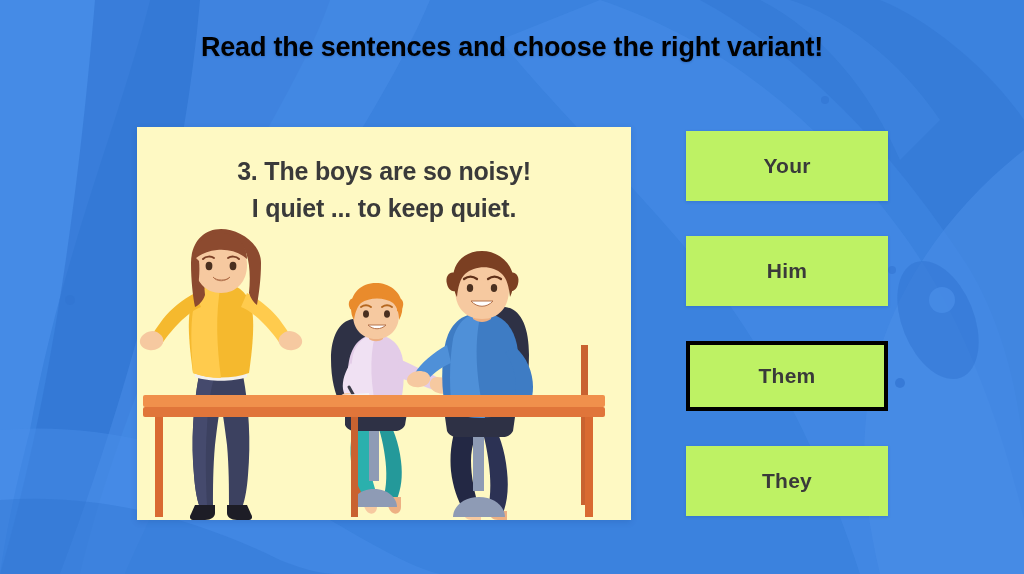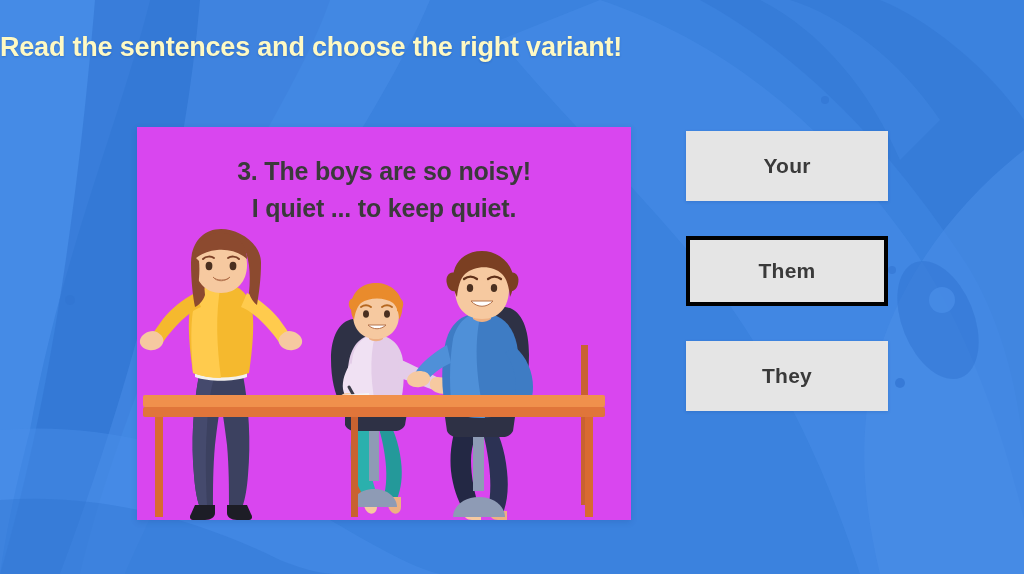--- a/index.html
+++ b/index.html
@@ -21,35 +21,35 @@
     top: 0;
     width: 1024px;
     height: 574px;
     display: block;
   }
   .title {
     position: absolute;
     left: 0;
     top: 32px;
     width: 1024px;
-    text-align: left;
-    color: #fef9c3;
+    text-align: center;
+    color: #000000;
     font-size: 27px;
     font-weight: bold;
     letter-spacing: -0.2px;
     text-shadow: 0 1px 2px rgba(20,60,130,0.30);
     white-space: nowrap;
   }
   .card {
     position: absolute;
     left: 137px;
     top: 127px;
     width: 494px;
     height: 393px;
-    background: #d946ef;
+    background: #fef9c3;
     box-shadow: 0 2px 6px rgba(20,60,130,0.18);
     overflow: hidden;
   }
   .sentence {
     position: absolute;
     left: 0;
     top: 26px;
     width: 494px;
     text-align: center;
     color: #3a3a3a;
@@ -69,21 +69,21 @@
     position: absolute;
     left: 686px;
     top: 131px;
     width: 202px;
   }
   .option {
     position: relative;
     width: 202px;
     height: 70px;
     margin-bottom: 35px;
-    background: #e5e5e5;
+    background: #bef264;
     box-sizing: border-box;
     border: 0 solid #000000;
     display: flex;
     align-items: center;
     justify-content: center;
     box-shadow: 0 1px 3px rgba(20,60,130,0.20);
   }
   .option.selected {
     border-width: 4px;
     box-shadow: none;
@@ -268,20 +268,23 @@
         <rect x="448" y="190" width="8" height="100" fill="#d96a31"></rect>
         <rect x="214" y="190" width="7" height="100" fill="#c96230"></rect>
       </g>
     </svg>
   </div>
 
   <div class="options">
     <div class="option">
       <span class="option-label">Your</span>
     </div>
+    <div class="option">
+      <span class="option-label">Him</span>
+    </div>
     <div class="option selected">
       <span class="option-label">Them</span>
     </div>
     <div class="option">
       <span class="option-label">They</span>
     </div>
   </div>
 
 </div>
 

